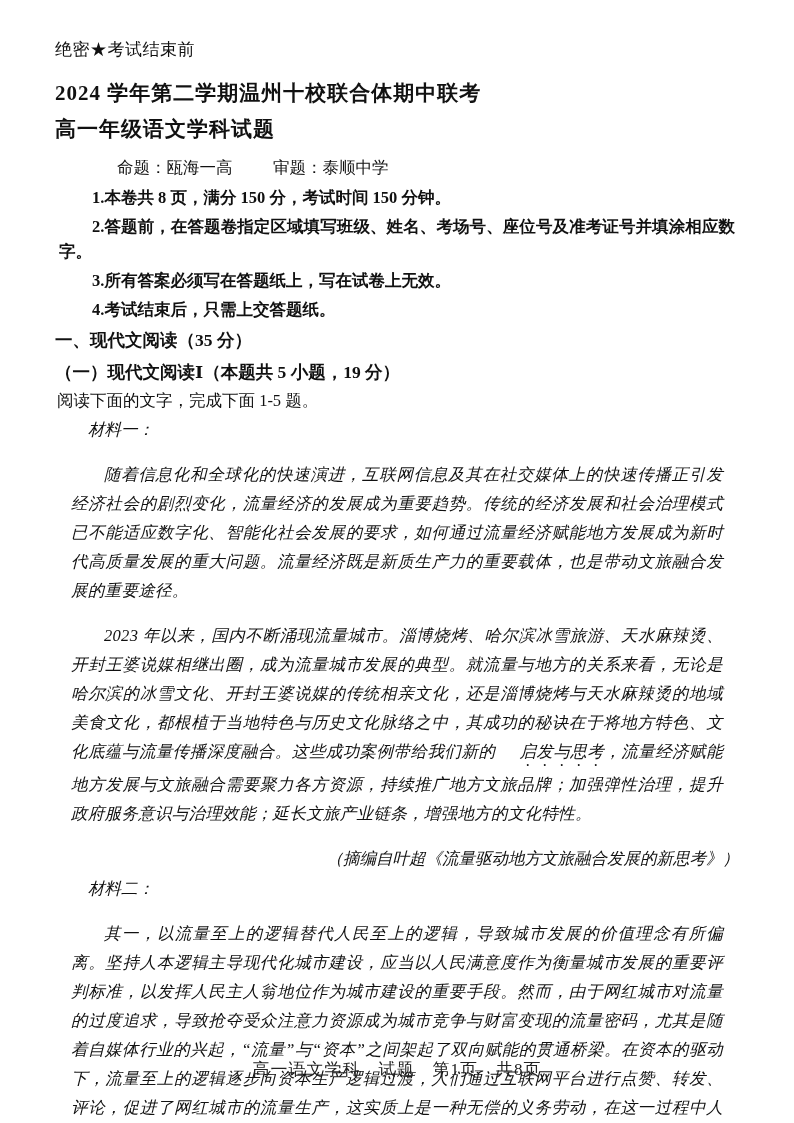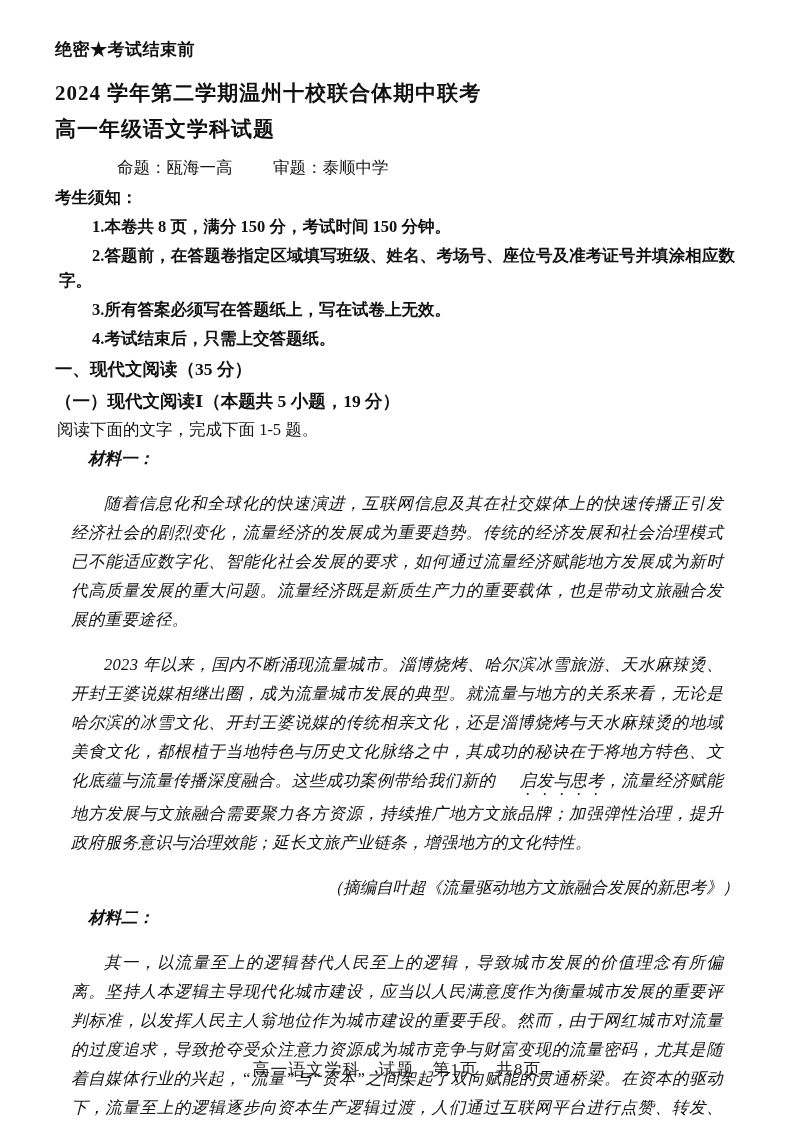--- a/index.html
+++ b/index.html
@@ -15,21 +15,21 @@
     margin: 0 auto;
     background: #ffffff;
     color: #111111;
     box-sizing: border-box;
     padding: 38px 55px 90px 55px;
     overflow: hidden;
   }
   
   .security {
     font-size: 17px;
-    font-weight: bold;
+    font-weight: normal;
     letter-spacing: 0.5px;
     margin: 0 0 14px 0;
   }
   .title {
     margin: 0;
     text-align: left;
     font-size: 21px;
     font-weight: bold;
     line-height: 36px;
     letter-spacing: 1px;
@@ -72,21 +72,20 @@
   
   .kai {
     font-family: "Liberation Serif", "DejaVu Serif", serif;
     font-style: italic;
   }
   .material-label {
     margin: 2px 0 0 0;
     font-size: 16.5px;
     line-height: 28px;
     text-indent: 2em;
-    font-weight: bold;
   }
   .body-para {
     margin: 16px;
     font-size: 16.5px;
     line-height: 29px;
     text-indent: 2em;
     text-align: justify;
     letter-spacing: 0.3px;
   }
   .emphasis-dots {
@@ -122,21 +121,20 @@
   <div class="security">绝密★考试结束前</div>
 
   <h1 class="title">2024 学年第二学期温州十校联合体期中联考</h1>
   <h1 class="title">高一年级语文学科试题</h1>
 
   <div class="setter-line">
     <span class="proposer">命题：瓯海一高</span>
     <span class="reviewer">审题：泰顺中学</span>
   </div>
 
-  <div class="notice-heading">考生须知：</div>
   <p class="notice-item">1.本卷共 8 页，满分 150 分，考试时间 150 分钟。</p>
   <p class="notice-item">2.答题前，在答题卷指定区域填写班级、姓名、考场号、座位号及准考证号并填涂相应数字。</p>
   <p class="notice-item">3.所有答案必须写在答题纸上，写在试卷上无效。</p>
   <p class="notice-item">4.考试结束后，只需上交答题纸。</p>
 
   <h2 class="section-heading">一、现代文阅读（35 分）</h2>
   <h2 class="section-heading">（一）现代文阅读Ⅰ（本题共 5 小题，19 分）</h2>
   <p class="instruction">阅读下面的文字，完成下面 1-5 题。</p>
 
   <p class="material-label kai">材料一：</p>

